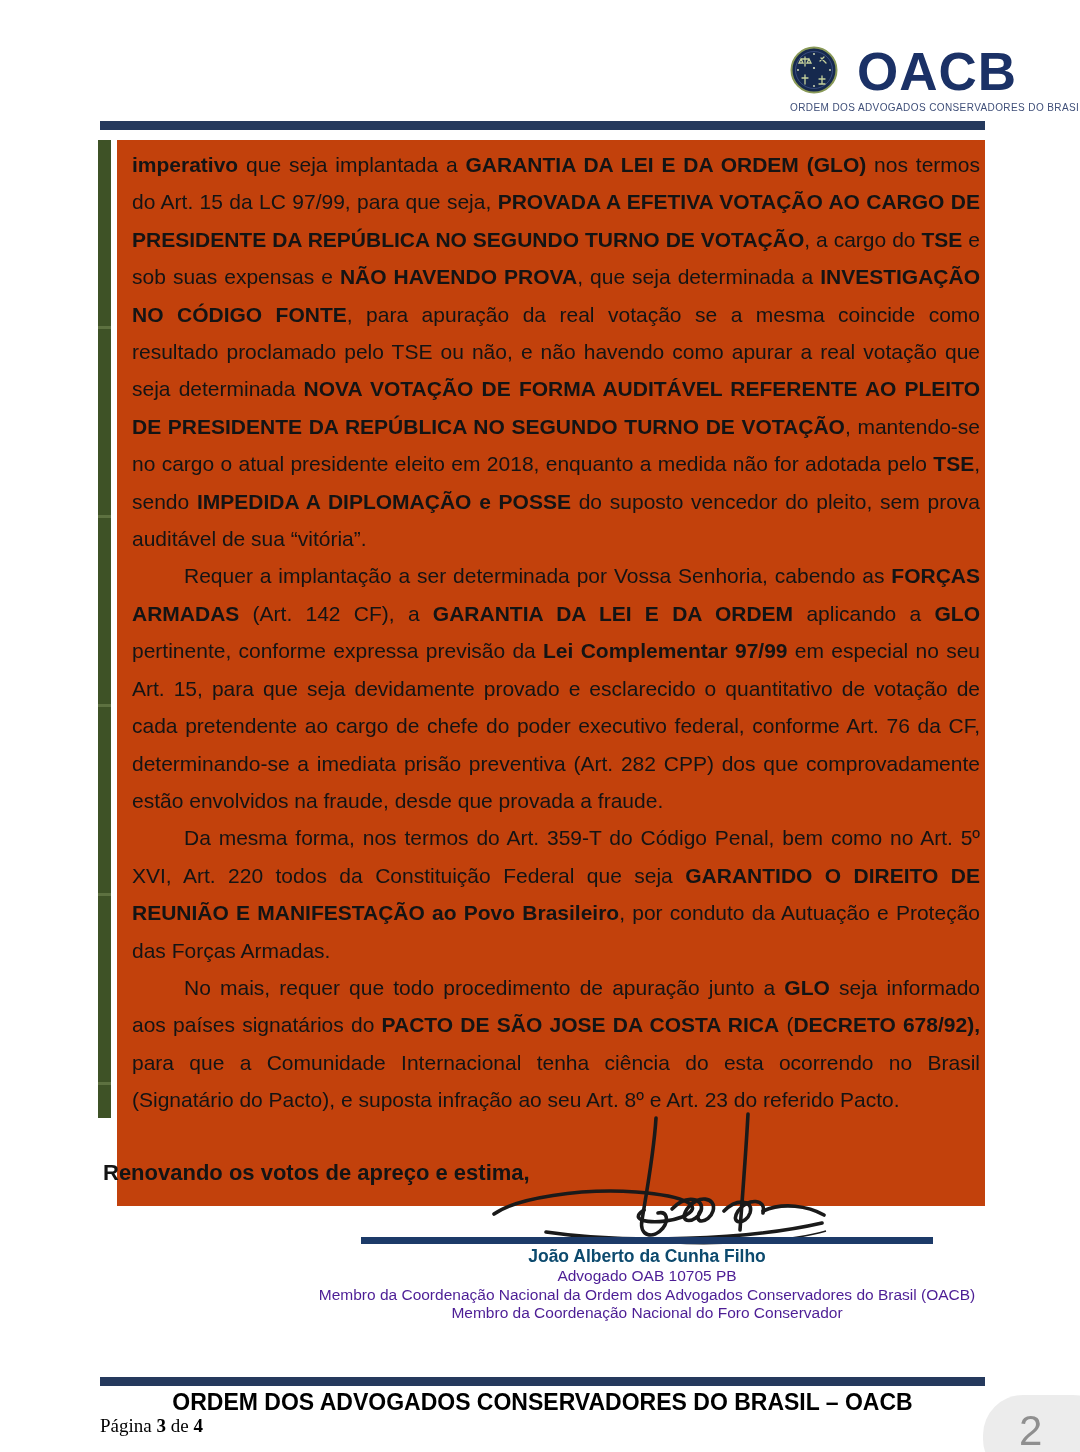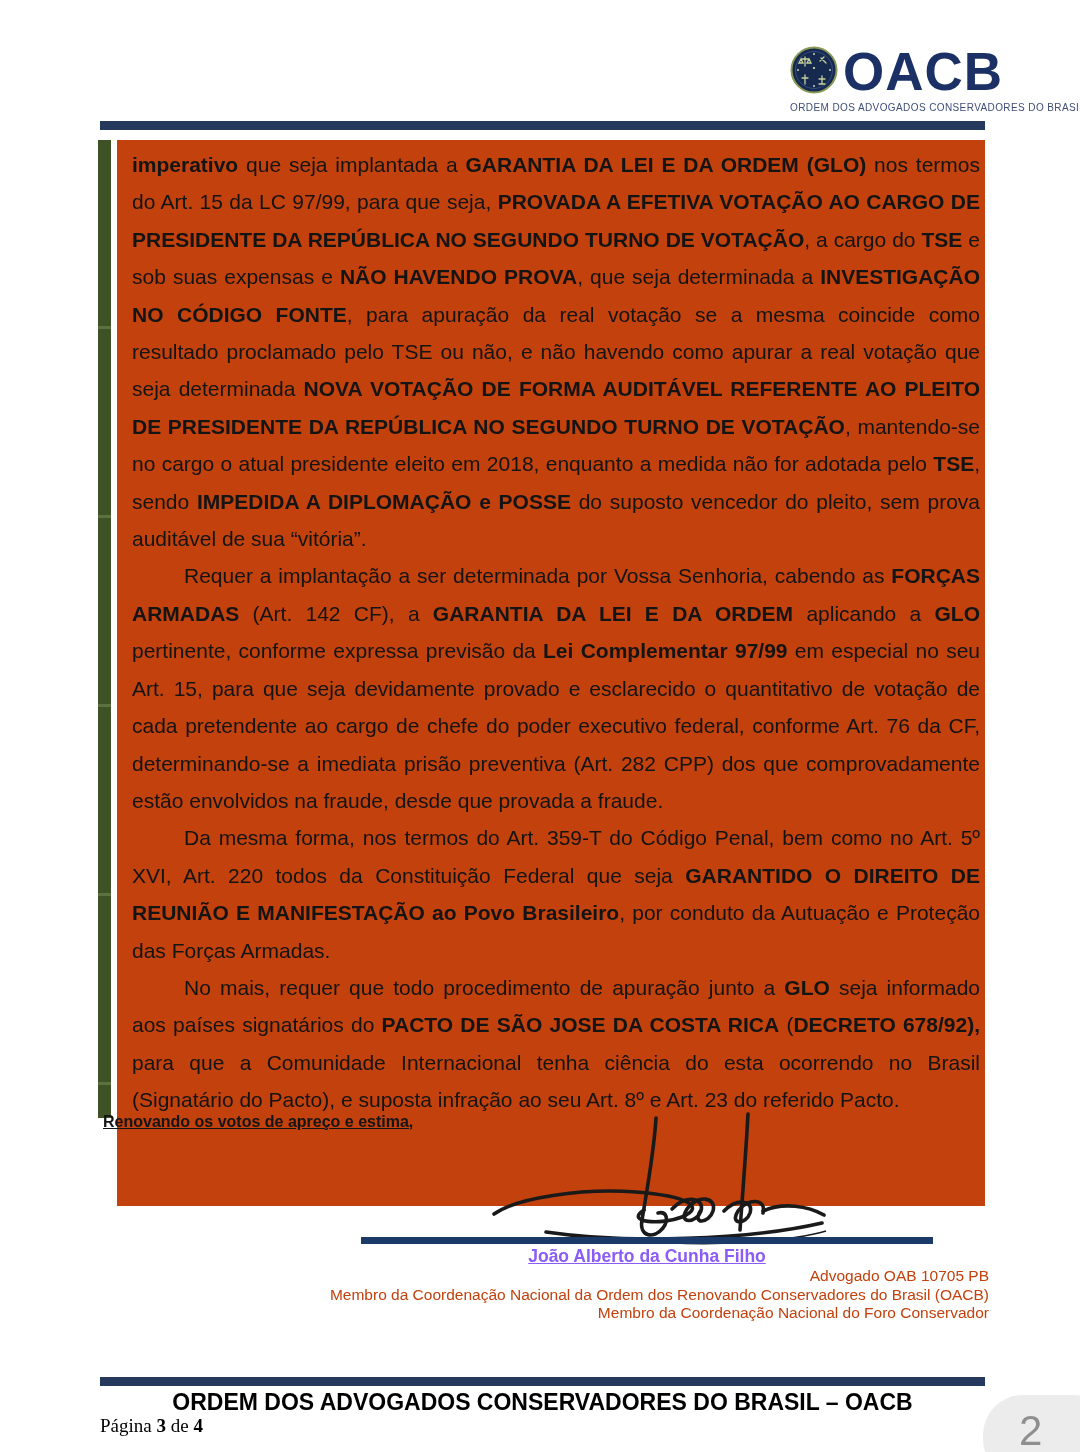--- a/index.html
+++ b/index.html
@@ -3,46 +3,46 @@
 <meta charset="utf-8">
 <style>
   * { margin:0; padding:0; box-sizing:border-box; }
   html,body { background:#ffffff; }
   .page {
     position:relative; width:1080px; height:1452px; background:#ffffff;
     overflow:hidden; font-family:"Liberation Sans", sans-serif;
   }
   
   .logo { position:absolute; top:46px; left:790px; width:200px; }
-  .logo-row { display:flex; align-items:flex-start; gap:5px; }
+  .logo-row { display:flex; align-items:flex-start; gap:19px; }
   .emblem svg { width:48px; height:48px; display:block; }
   .acronym { font-size:53px; font-weight:800; color:#1b3166; letter-spacing:1px; line-height:52px; }
   .logo-sub { margin-top:4px; font-size:10px; color:#3e4e78; letter-spacing:.4px; white-space:nowrap; }
   .header-rule { position:absolute; left:100px; top:121px; width:885px; height:9px; background:#25395d; }
   
   .green-bar {
     position:absolute; left:98px; top:140px; width:13px; height:978px;
     background:repeating-linear-gradient(to bottom,#3e5226 0 186px,#5d7140 186px 189px);
   }
   .highlight {
     position:absolute; left:117px; top:140px; width:868px; height:1066px;
     background:#c2410c; padding:6px 5px 0 15px; overflow:hidden;
   }
   .para { font-size:21px; line-height:37.4px; text-align:justify; color:#141414; }
   .para.indent { text-indent:52px; }
   .para b { font-weight:700; }
   
-  .closing { position:absolute; left:103px; top:1108px; font-weight:700; font-size:16px; line-height:27px; color:#141414;text-decoration:underline; }
+  .closing { position:absolute; left:103px; top:1159px; font-weight:700; font-size:22px; line-height:27px; color:#141414; }
   .closing .suffix { font-weight:400; }
   
   .sig-svg { position:absolute; left:486px; top:1110px; }
   .sig-line { position:absolute; left:361px; top:1237px; width:572px; height:7px; background:#1c3a68; }
   .sig-block { position:absolute; left:305px; top:1246px; width:684px; text-align:center; }
-  .sig-name { font-size:17.5px; font-weight:700; color:#8b5cf6;text-decoration:underline; }
-  .sig-detail div { font-size:15.5px; line-height:18.6px; color:#c2410c;text-align:right; }
+  .sig-name { font-size:17.5px; font-weight:700; color:#0c4a6e; }
+  .sig-detail div { font-size:15.5px; line-height:18.6px; color:#4c1d95; }
   
   .footer-rule { position:absolute; left:100px; top:1377px; width:885px; height:9px; background:#25395d; }
   .footer-org {
     position:absolute; left:100px; top:1389px; width:885px; text-align:center;
     font-family:Liberation Sans, sans-serif; font-weight:700; font-size:23px; color:#000;
   }
   .footer-page {
     position:absolute; left:100px; top:1415px; width:885px; text-align:left;
     font-family:"Liberation Serif", serif; font-size:19px; color:#000;
   }
@@ -105,21 +105,21 @@
       <path d="M277,101 C 297,92 322,96 338,105"></path>
       <path d="M60,122 C 140,134 262,130 336,113"></path>
     </g>
     <path d="M150,130 C 220,138 302,132 340,121" fill="none" stroke="#1a1a1a" stroke-width="1.4"></path>
   </svg>
   <div class="sig-line"></div>
   <div class="sig-block">
     <div class="sig-name">João Alberto da Cunha Filho</div>
     <div class="sig-detail">
         <div>Advogado OAB 10705 PB</div>
-        <div>Membro da Coordenação Nacional da Ordem dos Renovando Conservadores do Brasil (OACB)</div>
+        <div>Membro da Coordenação Nacional da Ordem dos Advogados Conservadores do Brasil (OACB)</div>
         <div>Membro da Coordenação Nacional do Foro Conservador</div>
       </div>
   </div>
 
   <div class="footer-rule"></div>
   <div class="footer-org">ORDEM DOS ADVOGADOS CONSERVADORES DO BRASIL – OACB</div>
   <div class="footer-page"><span>Página </span><b>3</b><span> de </span><b>4</b></div>
 
   <div class="page-pill">
     <span>2</span>

